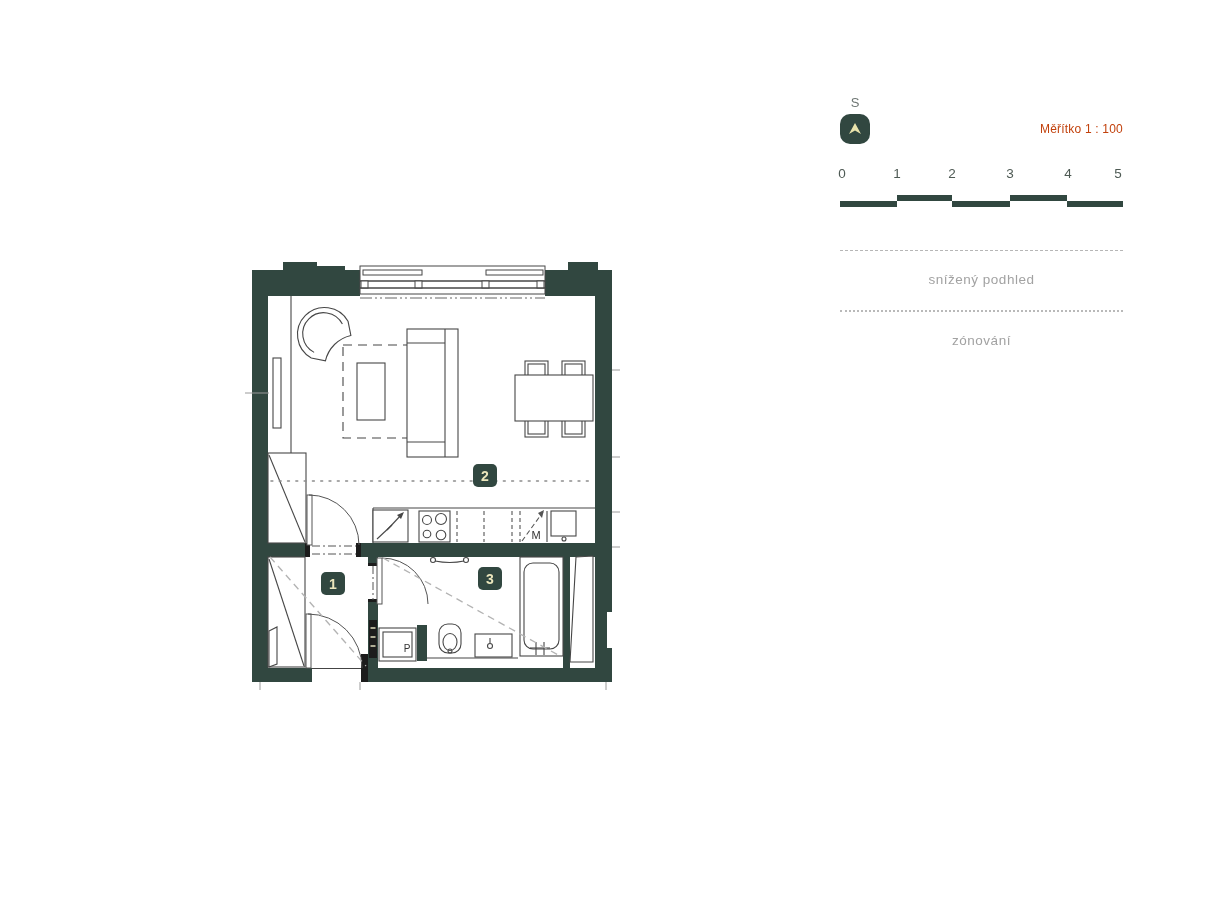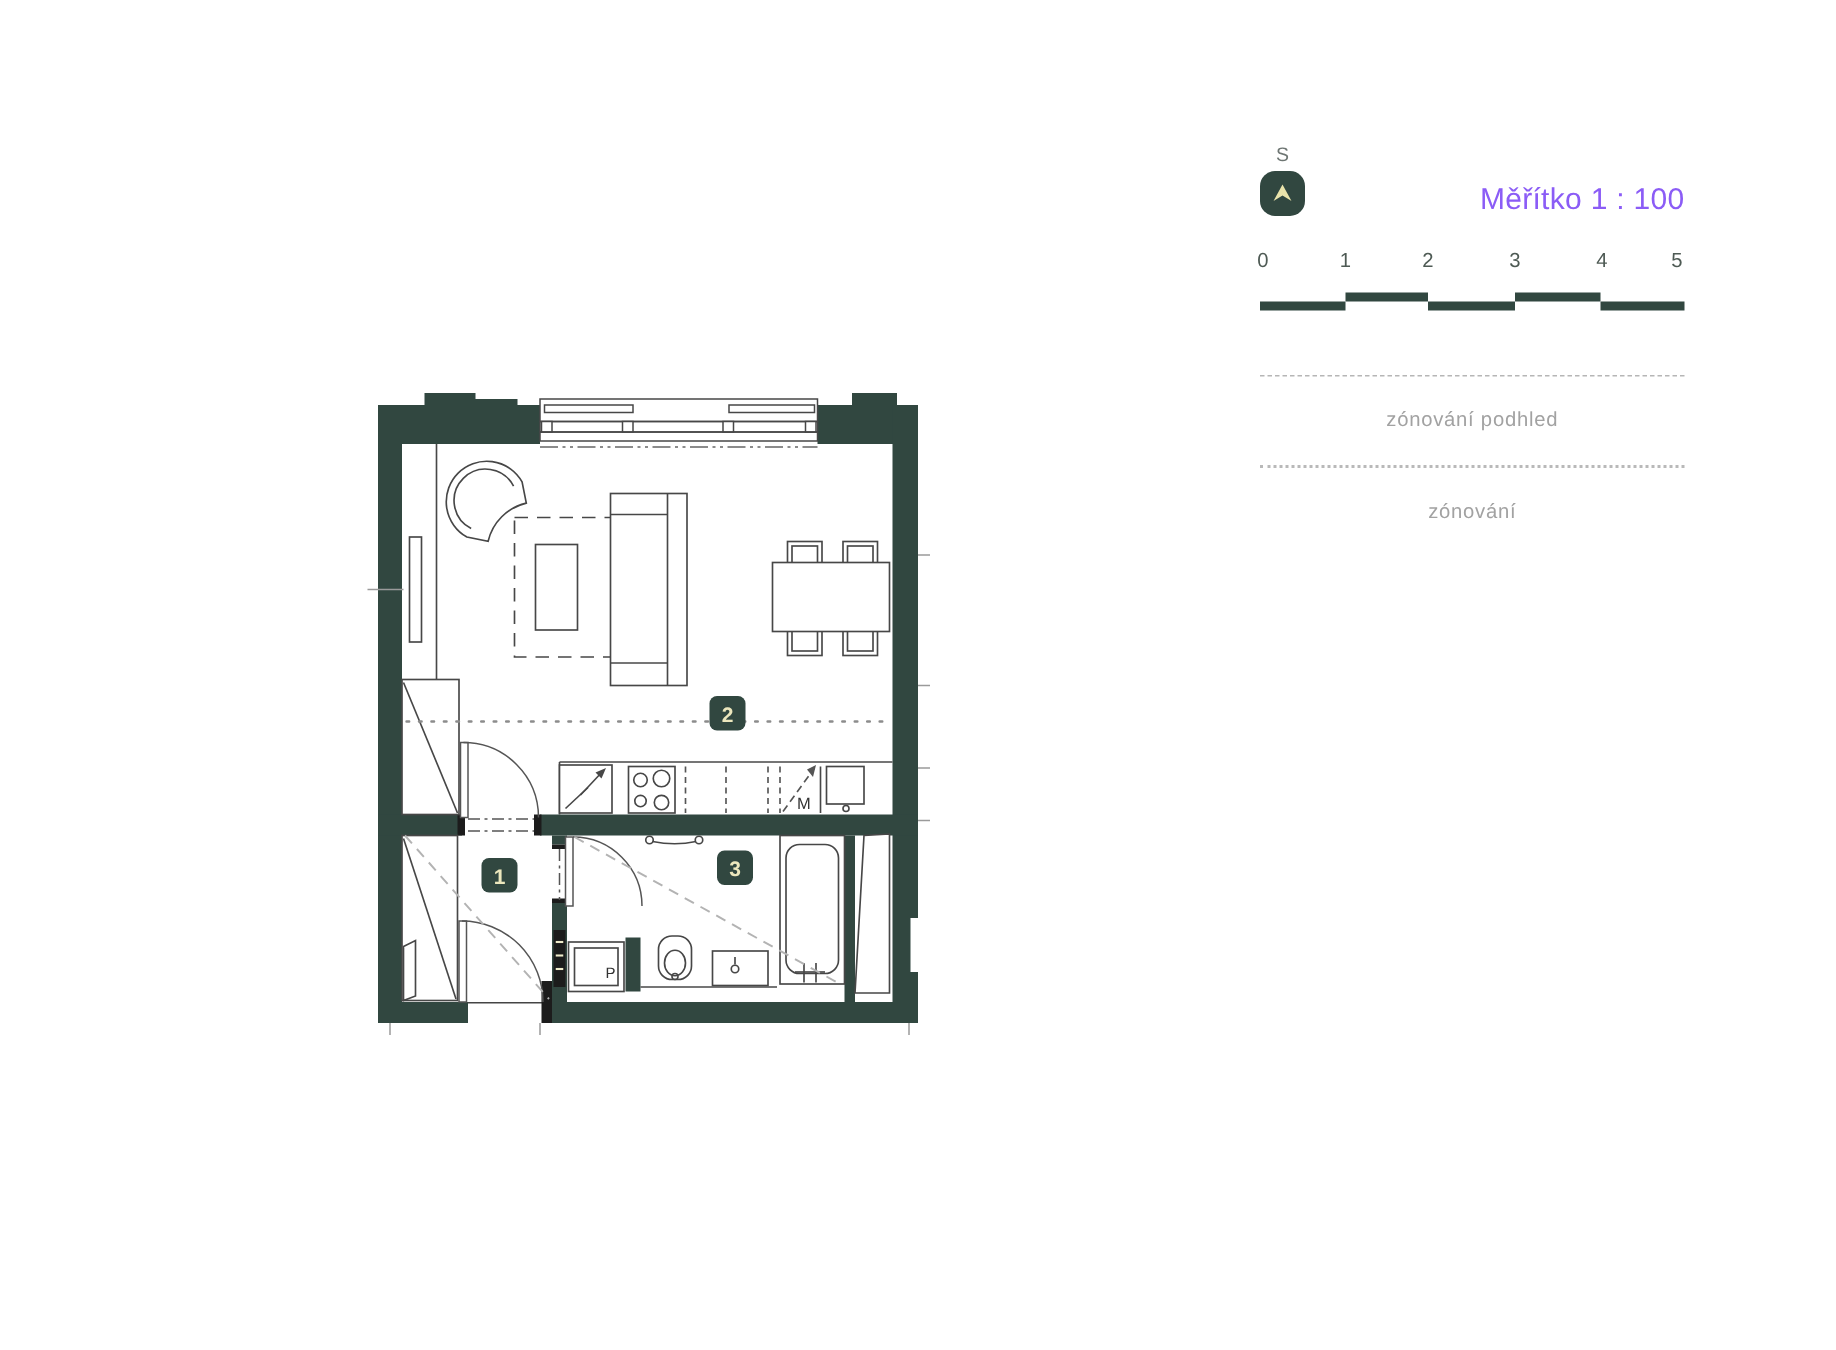--- a/index.html
+++ b/index.html
@@ -4,21 +4,21 @@
 <style>
   html,body{margin:0;padding:0;background:#ffffff;}
   #page{position:relative;width:1224px;height:900px;background:#ffffff;overflow:hidden;
         font-family:"Liberation Sans", sans-serif;}
   .abs{position:absolute;}
   
   .north-label{left:840px;top:95px;width:30px;height:16px;text-align:center;
                font-size:13px;color:#6e7673;}
   .north-icon{left:840px;top:114px;width:30px;height:30px;border-radius:10px;
               background:#314740;display:flex;align-items:center;justify-content:center;}
-  .scale-title{top:122px;right:101px;font-size:20px;font-weight:500;color:#8b5cf6;
+  .scale-title{top:122px;right:101px;font-size:12px;font-weight:500;color:#c2410c;
                letter-spacing:.2px;}
   .tick{top:166px;font-size:13.5px;color:#4e5a54;transform:translateX(-50%);}
   .bar-seg{height:6px;background:#314740;}
   .legend-line-dashed{left:840px;top:250px;width:283px;border-top:1.6px dashed #b6b6b6;}
   .legend-line-dotted{left:840px;top:310px;width:283px;border-top:2px dotted #b9b9b9;}
   .legend-label{left:840px;width:283px;text-align:center;font-size:13.5px;
                 color:#a2a2a2;letter-spacing:.5px;}
   
   .room-label{width:24px;height:23px;background:#314740;border-radius:5px;color:#ece7bd;
               display:flex;align-items:center;justify-content:center;
@@ -247,17 +247,17 @@
   <span class="abs tick" style="left:1068px">4</span>
   <span class="abs tick" style="left:1118px">5</span>
 
   <div class="abs bar-seg" style="left:840px; top:201px;width:57px"></div>
   <div class="abs bar-seg" style="left:897px; top:195px;width:55px"></div>
   <div class="abs bar-seg" style="left:952px; top:201px;width:58px"></div>
   <div class="abs bar-seg" style="left:1010px;top:195px;width:57px"></div>
   <div class="abs bar-seg" style="left:1067px;top:201px;width:56px"></div>
 
   <div class="abs legend-line-dashed"></div>
-  <div class="abs legend-label" style="top:272px">zónování podhled</div>
+  <div class="abs legend-label" style="top:272px">snížený podhled</div>
   <div class="abs legend-line-dotted"></div>
   <div class="abs legend-label" style="top:333px">zónování</div>
 
 </div>
 
 </body></html>

